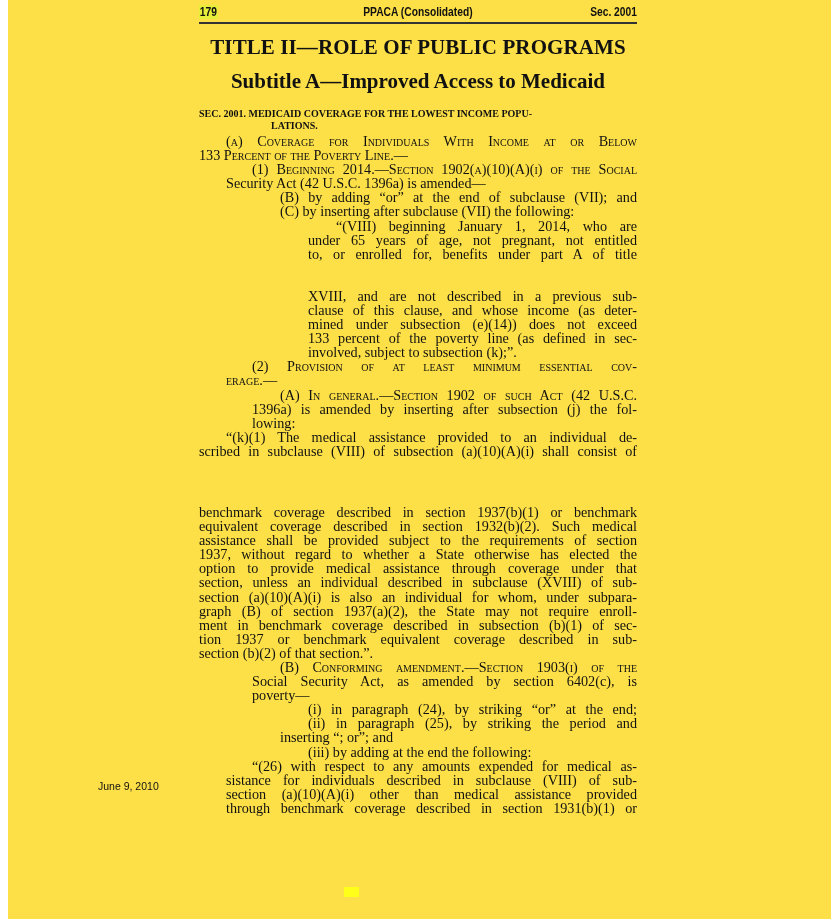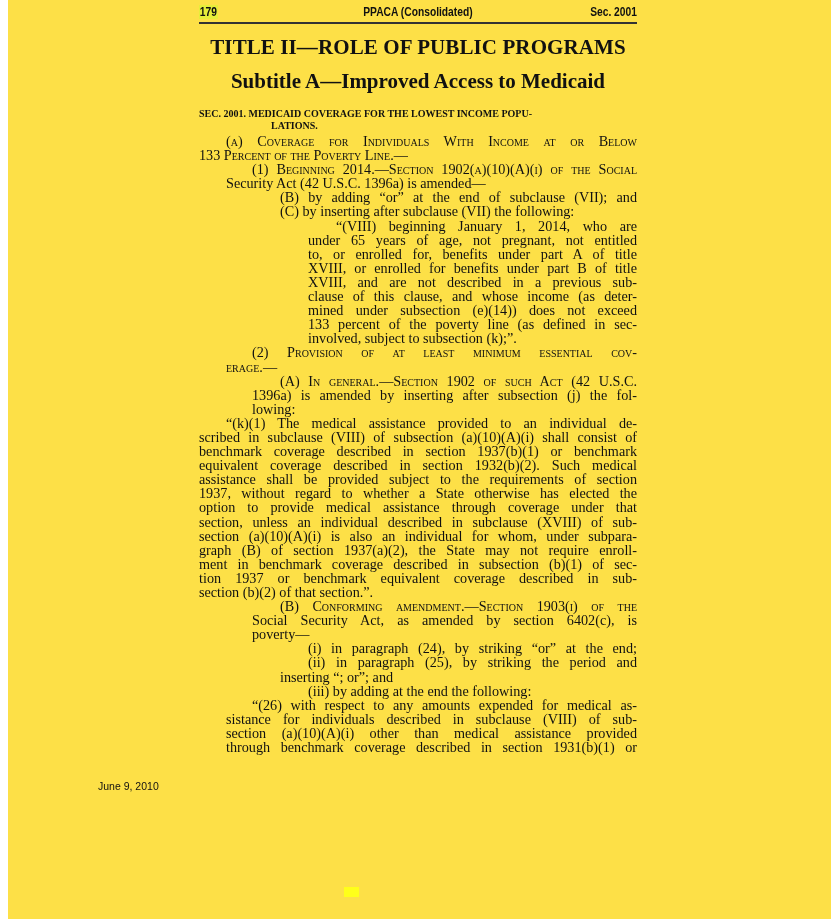--- a/index.html
+++ b/index.html
@@ -50,34 +50,33 @@
     <div id="lines">
         <div class="line sc j" style="padding-left: 27px;">(a) Coverage for Individuals With Income at or Below</div>
         <div class="line sc" style="padding-left: 0px;">133 Percent of the Poverty Line.—</div>
         <div class="line sc j" style="padding-left: 53px;">(1) Beginning 2014.—Section 1902(a)(10)(A)(i) of the Social</div>
         <div class="line" style="padding-left: 27px;">Security Act (42 U.S.C. 1396a) is amended—</div>
         <div class="line j" style="padding-left: 81px;">(B) by adding “or” at the end of subclause (VII); and</div>
         <div class="line" style="padding-left: 81px;">(C) by inserting after subclause (VII) the following:</div>
         <div class="line j" style="padding-left: 137px;">“(VIII) beginning January 1, 2014, who are</div>
         <div class="line j" style="padding-left: 109px;">under 65 years of age, not pregnant, not entitled</div>
         <div class="line j" style="padding-left: 109px;">to, or enrolled for, benefits under part A of title</div>
-        <div class="line j" style="padding-left: 109px;">XVIII, or enrolled for benefits under part B of title</div>
-        <div class="line j" style="padding-left: 109px;">XVIII, and are not described in a previous sub-</div>
+        <div class="line j" style="padding-left: 109px; margin-top: 28px;">XVIII, and are not described in a previous sub-</div>
         <div class="line j" style="padding-left: 109px;">clause of this clause, and whose income (as deter-</div>
         <div class="line j" style="padding-left: 109px;">mined under subsection (e)(14)) does not exceed</div>
         <div class="line j" style="padding-left: 109px;">133 percent of the poverty line (as defined in sec-</div>
         <div class="line" style="padding-left: 109px;">involved, subject to subsection (k);”.</div>
         <div class="line sc j" style="padding-left: 53px;">(2) Provision of at least minimum essential cov-</div>
         <div class="line sc" style="padding-left: 27px;">erage.—</div>
         <div class="line sc j" style="padding-left: 81px;">(A) In general.—Section 1902 of such Act (42 U.S.C.</div>
         <div class="line j" style="padding-left: 53px;">1396a) is amended by inserting after subsection (j) the fol-</div>
         <div class="line" style="padding-left: 53px;">lowing:</div>
         <div class="line j" style="padding-left: 27px;">“(k)(1) The medical assistance provided to an individual de-</div>
         <div class="line j" style="padding-left: 0px;">scribed in subclause (VIII) of subsection (a)(10)(A)(i) shall consist of</div>
-        <div class="line j" style="padding-left: 0px;">benchmark coverage described in section 1937(b)(1) or benchmark</div>
+        <div class="line j" style="padding-left: 0px; margin-top: 47px;">benchmark coverage described in section 1937(b)(1) or benchmark</div>
         <div class="line j" style="padding-left: 0px;">equivalent coverage described in section 1932(b)(2). Such medical</div>
         <div class="line j" style="padding-left: 0px;">assistance shall be provided subject to the requirements of section</div>
         <div class="line j" style="padding-left: 0px;">1937, without regard to whether a State otherwise has elected the</div>
         <div class="line j" style="padding-left: 0px;">option to provide medical assistance through coverage under that</div>
         <div class="line j" style="padding-left: 0px;">section, unless an individual described in subclause (XVIII) of sub-</div>
         <div class="line j" style="padding-left: 0px;">section (a)(10)(A)(i) is also an individual for whom, under subpara-</div>
         <div class="line j" style="padding-left: 0px;">graph (B) of section 1937(a)(2), the State may not require enroll-</div>
         <div class="line j" style="padding-left: 0px;">ment in benchmark coverage described in subsection (b)(1) of sec-</div>
         <div class="line j" style="padding-left: 0px;">tion 1937 or benchmark equivalent coverage described in sub-</div>
         <div class="line" style="padding-left: 0px;">section (b)(2) of that section.”.</div>

